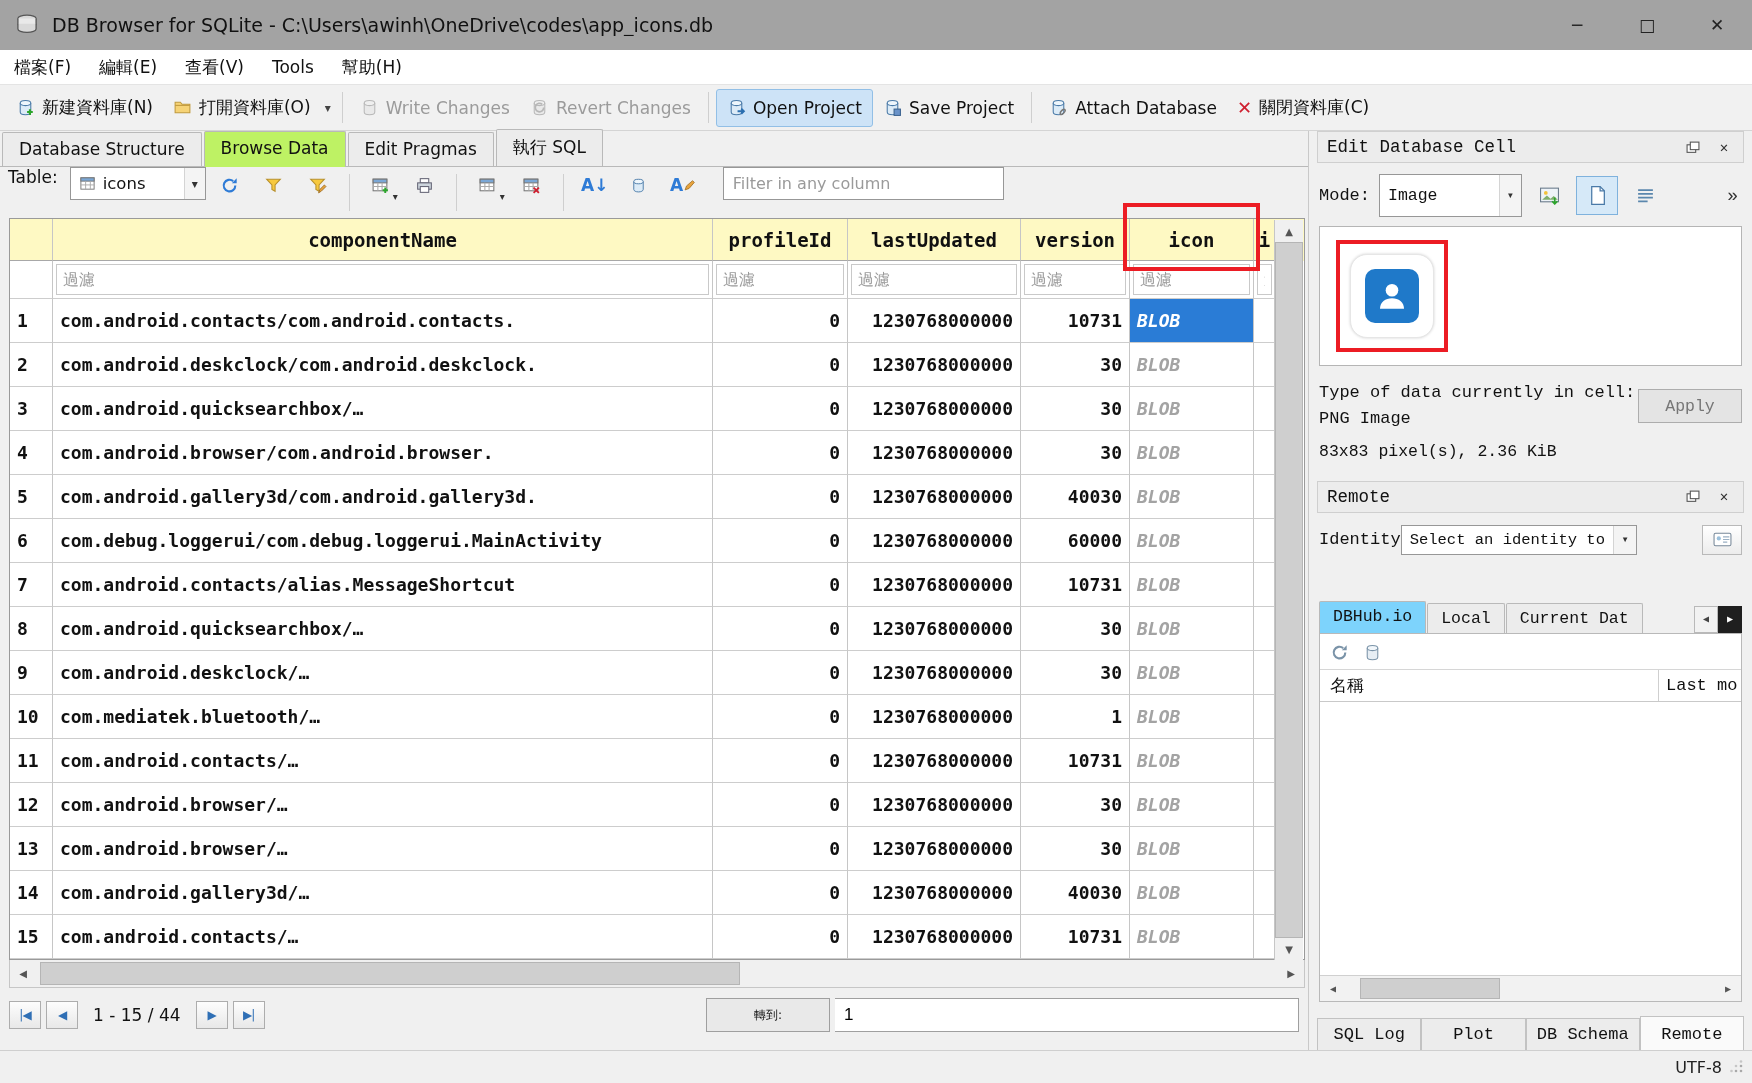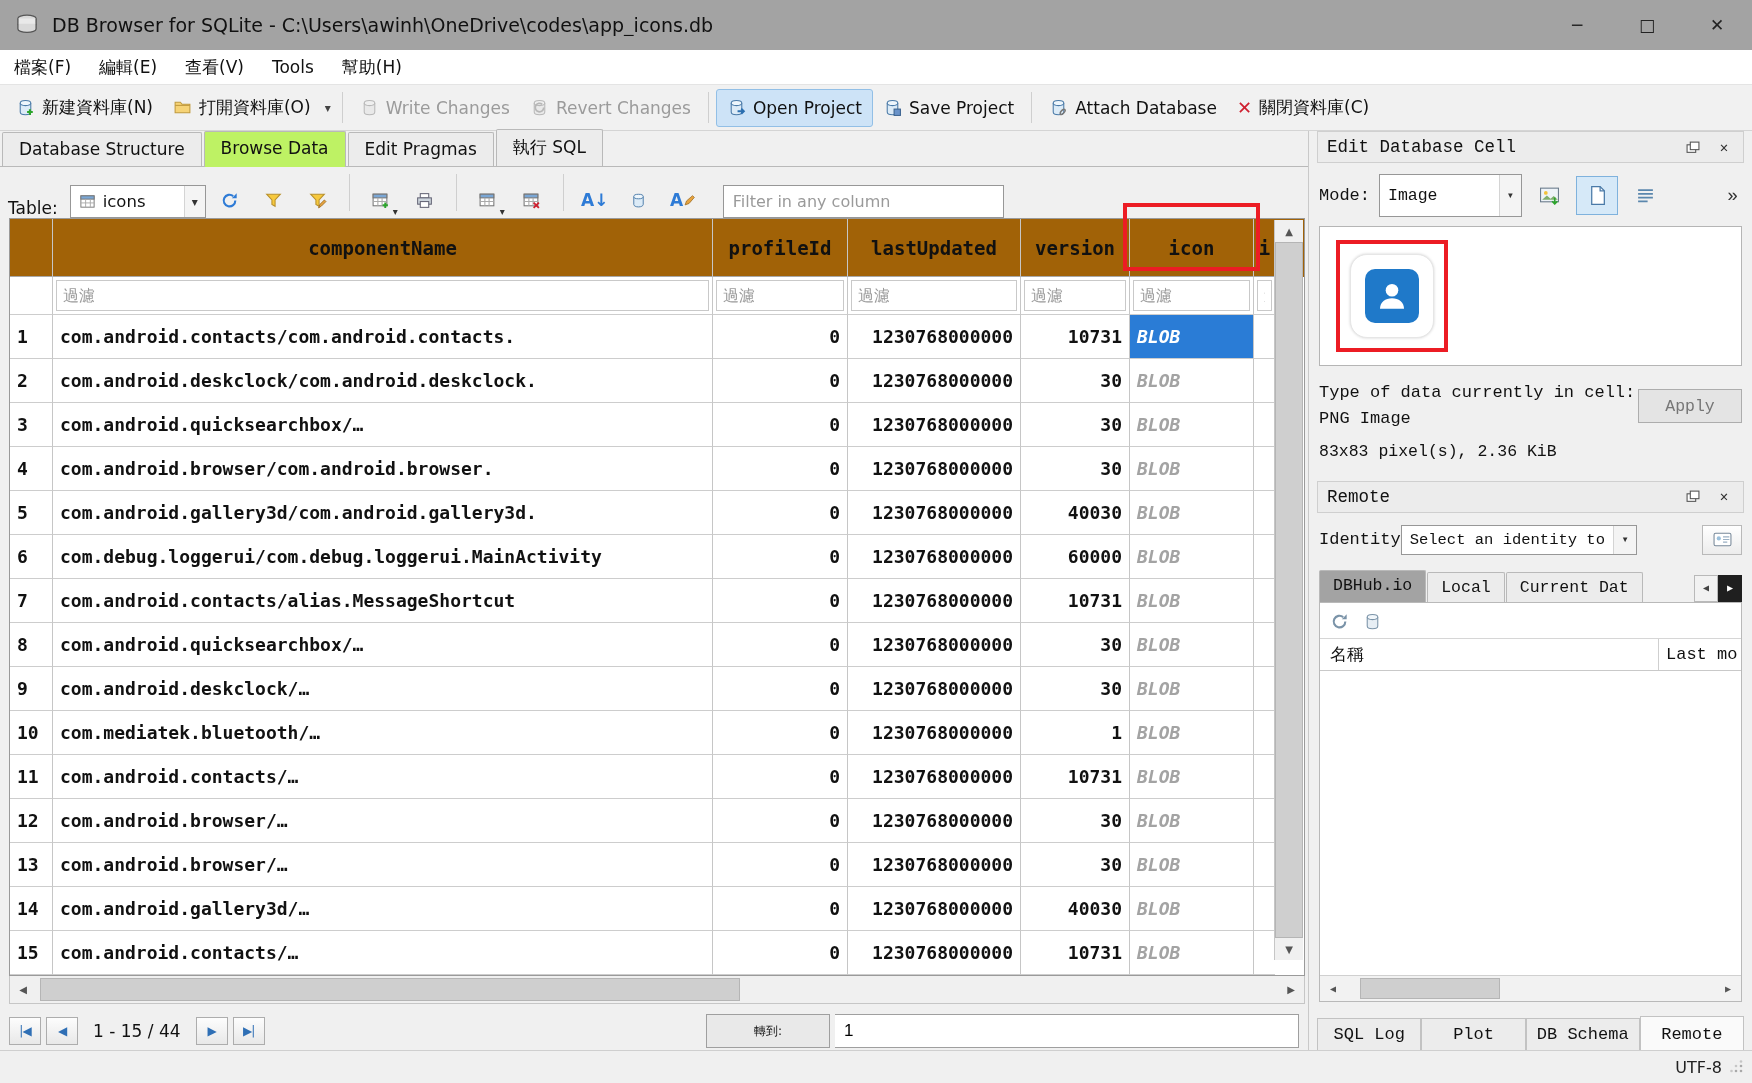--- a/index.html
+++ b/index.html
@@ -30,35 +30,35 @@
 .main { flex:1; display:flex; min-height:0; }
 .left-pane { width:1308px; flex:0 0 auto; display:flex; flex-direction:column; }
 .right-pane { flex:1; border-left:1px solid #c9c9c9; padding:0 8px; display:flex; flex-direction:column; min-width:0;font-family:Liberation Mono, monospace; }
 
 
 .tabs-row { display:flex; align-items:flex-end; height:35px; padding-left:2px; flex:0 0 auto; }
 .tab { padding:6px 16px 7px; font-size:17px; background:#ececec; border:1px solid #b9b9b9; border-bottom:none; margin-right:2px; border-radius:2px 2px 0 0; position:relative; }
 .tab.active { background:#bef264; padding-bottom:9px; margin-bottom:-1px; z-index:2; }
 
 
-.controls-row { height:52px; display:flex; align-items:flex-end; padding:0 8px; gap:4px; flex:0 0 auto; border-top:1px solid #b9b9b9; }
+.controls-row { height:52px; display:flex; align-items:flex-start; padding:0 8px; gap:4px; flex:0 0 auto; border-top:1px solid #b9b9b9; }
 .ctl-label { font-size:17px; margin-right:8px; }
 .combo { height:33px; border:1px solid #979797; background:#fff; display:flex; align-items:center; padding-left:8px; font-size:16.5px; gap:7px; }
 .table-combo { width:136px; }
 .combo-caret { margin-left:auto; font-size:12px; color:#333; border-left:1px solid #d4d4d4; align-self:stretch; display:flex; align-items:center; padding:0 7px; background:#f4f4f4; }
 .icon-btn { width:40px; height:36px; display:flex; align-items:center; justify-content:center; position:relative; }
 .mini-caret { position:absolute; right:3px; bottom:1px; font-size:10px; color:#333; }
 .txt-icon { color:#2e7bd6; font-weight:bold; font-size:17px; font-family:"DejaVu Sans",sans-serif; }
 .filter-main { height:33px; width:281px; border:1px solid #979797; padding:0 9px; font-size:16px; margin-left:16px; font-family:"DejaVu Sans",sans-serif; }
 input::placeholder { color:#9a9a9a; }
 
 
 .grid-wrap { position:relative; margin:0 0 0 9px; width:1296px; flex:0 0 auto; background:#fff; border:1px solid #9a9a9a; }
 .g-row { display:flex; height:44px; }
-.g-row.g-header { height:58px; background:#a16207; }
+.g-row.g-header { height:42px; background:#fef9c3; }
 .g-row.g-filter { height:38px; }
 .g-cell { flex:0 0 auto; border-right:1px solid #c6c6c6; border-bottom:1px solid #cdcdcd; display:flex; align-items:center; padding:0 7px; font-family:"DejaVu Sans Mono","Liberation Mono",monospace; font-size:18px; font-weight:700; overflow:hidden; white-space:nowrap; }
 .g-header .g-cell { justify-content:center; font-size:19px; border-bottom:1px solid #a8a8a8; }
 .w-gutter { width:43px; }
 .w-comp { width:660px; }
 .w-pid { width:135px; }
 .w-lu { width:173px; }
 .w-ver { width:109px; }
 .w-icon { width:124px; }
 .w-part { width:21px; border-right:none; padding:0 2px; }
@@ -104,21 +104,21 @@
 
 .remote-panel { margin-top:12px; display:flex; flex-direction:column; flex:1; min-height:0; }
 .remote-body { padding:12px 2px 0 2px; display:flex; flex-direction:column; flex:1; min-height:0; }
 .identity-row { display:flex; align-items:center; gap:0; flex:0 0 auto; }
 .identity-label { font-size:17px; }
 .identity-combo { width:236px; height:30px; font-size:15.5px; }
 .identity-combo .cmb-text { overflow:hidden; white-space:nowrap; }
 .id-btn { margin-left:auto; width:40px; height:30px; border:1px solid #b9b9b9; background:linear-gradient(#fff,#ececec); display:flex; align-items:center; justify-content:center; }
 .remote-tabs { display:flex; align-items:flex-end; margin-top:15px; flex:0 0 auto; }
 .rtab { padding:5px 13px; font-size:16.5px; border:1px solid #b9b9b9; border-bottom:none; background:#ececec; margin-right:1px; border-radius:2px 2px 0 0; white-space:nowrap; overflow:hidden; }
-.rtab.active { background:#a3a3a3; padding-bottom:7px; }
+.rtab.active { background:#7dd3fc; padding-bottom:7px;margin-top:31px; }
 .rtab-scroll { margin-left:auto; display:flex; }
 .rs-btn { width:24px; height:27px; border:1px solid #b9b9b9; display:flex; align-items:center; justify-content:center; font-size:10px; background:#f2f2f2; color:#444; }
 .rs-btn.dark { background:#1f1f1f; color:#fff; border-color:#1f1f1f; }
 .remote-content { border:1px solid #b9b9b9; background:#fff; flex:1; display:flex; flex-direction:column; min-height:0; }
 .rc-toolbar { display:flex; gap:14px; padding:9px 10px 7px; flex:0 0 auto; }
 .rc-header { display:flex; border-top:1px solid #d6d6d6; border-bottom:1px solid #c9c9c9; height:33px; align-items:center; font-size:17px; flex:0 0 auto; }
 .rc-col-name { flex:1; padding:0 10px; border-right:1px solid #cfcfcf; height:100%; display:flex; align-items:center; }
 .rc-col-last { width:82px; padding:0 7px; white-space:nowrap; overflow:hidden; }
 .rc-body { flex:1; }
 .rc-hscroll { height:26px; border-top:1px solid #d0d0d0; display:flex; align-items:center; background:#f2f2f2; flex:0 0 auto; }

